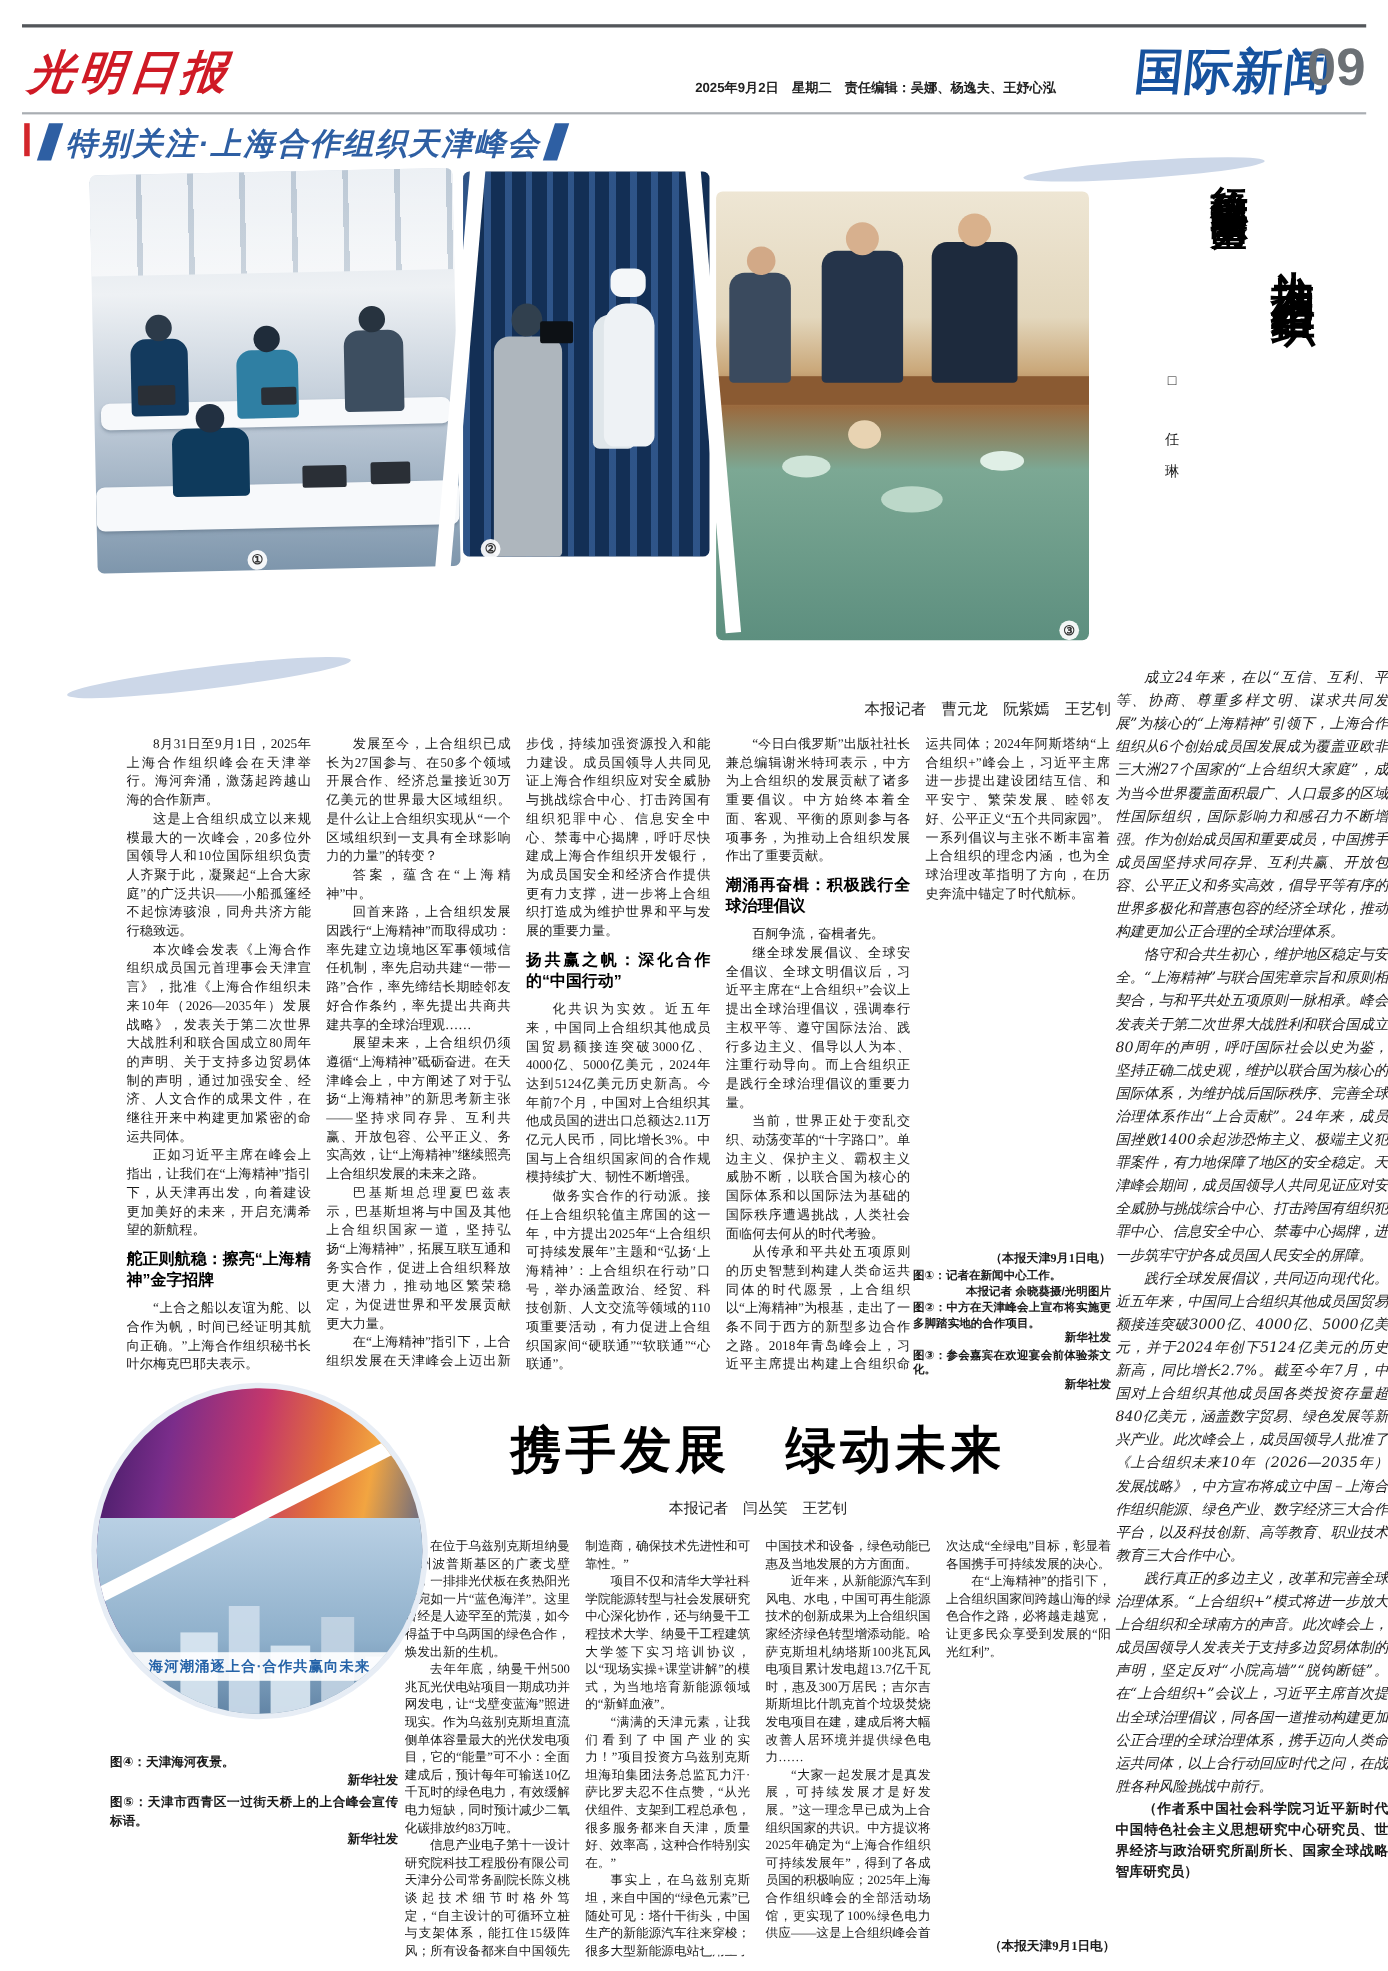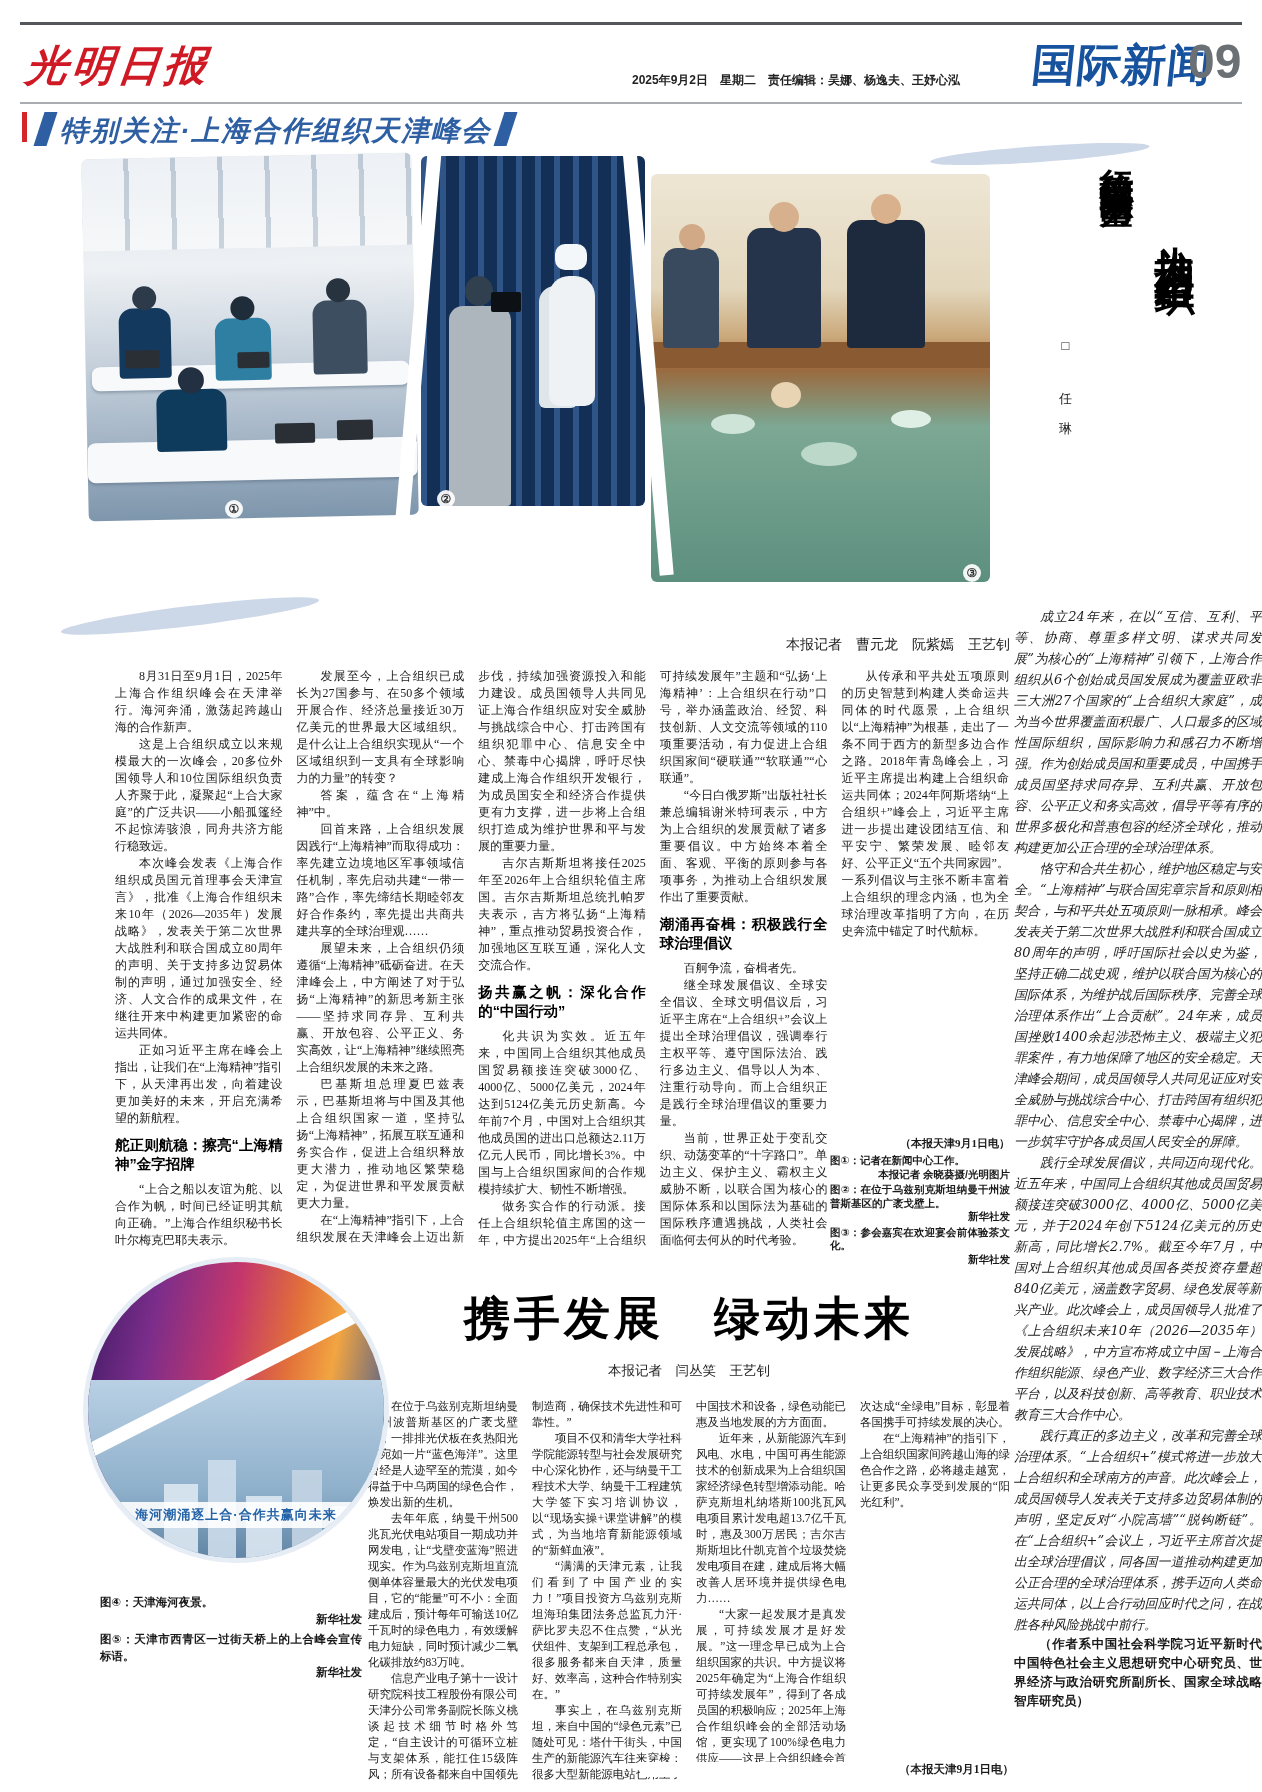--- a/index.html
+++ b/index.html
@@ -197,38 +197,37 @@
         <p class="bp">本次峰会发表《上海合作组织成员国元首理事会天津宣言》，批准《上海合作组织未来10年（2026—2035年）发展战略》，发表关于第二次世界大战胜利和联合国成立80周年的声明、关于支持多边贸易体制的声明，通过加强安全、经济、人文合作的成果文件，在继往开来中构建更加紧密的命运共同体。</p>
         <p class="bp">正如习近平主席在峰会上指出，让我们在“上海精神”指引下，从天津再出发，向着建设更加美好的未来，开启充满希望的新航程。</p>
         <div class="subhead">舵正则航稳：擦亮“上海精神”金字招牌</div>
         <p class="bp">“上合之船以友谊为舵、以合作为帆，时间已经证明其航向正确。”上海合作组织秘书长叶尔梅克巴耶夫表示。</p>
         <p class="bp">发展至今，上合组织已成长为27国参与、在50多个领域开展合作、经济总量接近30万亿美元的世界最大区域组织。是什么让上合组织实现从“一个区域组织到一支具有全球影响力的力量”的转变？</p>
         <p class="bp">答案，蕴含在“上海精神”中。</p>
         <p class="bp">回首来路，上合组织发展因践行“上海精神”而取得成功：率先建立边境地区军事领域信任机制，率先启动共建“一带一路”合作，率先缔结长期睦邻友好合作条约，率先提出共商共建共享的全球治理观……</p>
         <p class="bp">展望未来，上合组织仍须遵循“上海精神”砥砺奋进。在天津峰会上，中方阐述了对于弘扬“上海精神”的新思考新主张——坚持求同存异、互利共赢、开放包容、公平正义、务实高效，让“上海精神”继续照亮上合组织发展的未来之路。</p>
         <p class="bp">巴基斯坦总理夏巴兹表示，巴基斯坦将与中国及其他上合组织国家一道，坚持弘扬“上海精神”，拓展互联互通和务实合作，促进上合组织释放更大潜力，推动地区繁荣稳定，为促进世界和平发展贡献更大力量。</p>
         <p class="bp">在“上海精神”指引下，上合组织发展在天津峰会上迈出新步伐，持续加强资源投入和能力建设。成员国领导人共同见证上海合作组织应对安全威胁与挑战综合中心、打击跨国有组织犯罪中心、信息安全中心、禁毒中心揭牌，呼吁尽快建成上海合作组织开发银行，为成员国安全和经济合作提供更有力支撑，进一步将上合组织打造成为维护世界和平与发展的重要力量。</p>
-        <p class="bp">吉尔吉斯斯坦将接任2025年至2026年上合组织轮值主席国。吉尔吉斯斯坦总统扎帕罗夫表示，吉方将弘扬“上海精神”，重点推动贸易投资合作，加强地区互联互通，深化人文交流合作。</p>
         <div class="subhead">扬共赢之帆：深化合作的“中国行动”</div>
         <p class="bp">化共识为实效。近五年来，中国同上合组织其他成员国贸易额接连突破3000亿、4000亿、5000亿美元，2024年达到5124亿美元历史新高。今年前7个月，中国对上合组织其他成员国的进出口总额达2.11万亿元人民币，同比增长3%。中国与上合组织国家间的合作规模持续扩大、韧性不断增强。</p>
         <p class="bp">做务实合作的行动派。接任上合组织轮值主席国的这一年，中方提出2025年“上合组织可持续发展年”主题和“弘扬‘上海精神’：上合组织在行动”口号，举办涵盖政治、经贸、科技创新、人文交流等领域的110项重要活动，有力促进上合组织国家间“硬联通”“软联通”“心联通”。</p>
         <p class="bp">“今日白俄罗斯”出版社社长兼总编辑谢米特珂表示，中方为上合组织的发展贡献了诸多重要倡议。中方始终本着全面、客观、平衡的原则参与各项事务，为推动上合组织发展作出了重要贡献。</p>
         <div class="subhead">潮涌再奋楫：积极践行全球治理倡议</div>
         <p class="bp">百舸争流，奋楫者先。</p>
         <p class="bp">继全球发展倡议、全球安全倡议、全球文明倡议后，习近平主席在“上合组织+”会议上提出全球治理倡议，强调奉行主权平等、遵守国际法治、践行多边主义、倡导以人为本、注重行动导向。而上合组织正是践行全球治理倡议的重要力量。</p>
         <p class="bp">当前，世界正处于变乱交织、动荡变革的“十字路口”。单边主义、保护主义、霸权主义威胁不断，以联合国为核心的国际体系和以国际法为基础的国际秩序遭遇挑战，人类社会面临何去何从的时代考验。</p>
         <p class="bp">从传承和平共处五项原则的历史智慧到构建人类命运共同体的时代愿景，上合组织以“上海精神”为根基，走出了一条不同于西方的新型多边合作之路。2018年青岛峰会上，习近平主席提出构建上合组织命运共同体；2024年阿斯塔纳“上合组织+”峰会上，习近平主席进一步提出建设团结互信、和平安宁、繁荣发展、睦邻友好、公平正义“五个共同家园”。一系列倡议与主张不断丰富着上合组织的理念内涵，也为全球治理改革指明了方向，在历史奔流中锚定了时代航标。</p>
       </div>
   </div>
 
   <div class="abs cap-overlay">
     <div class="flow-end">（本报天津9月1日电）</div>
     <div>
         <div class="mcap"><span>图①：记者在新闻中心工作。</span><span class="cap-credit">本报记者 余晓葵摄/光明图片</span></div>
-        <div class="mcap"><span>图②：在位于乌兹别克斯坦纳曼干州波普斯基区的广袤戈壁上。</span><span class="cap-credit">新华社发</span></div>
+        <div class="mcap"><span>图②：中方在天津峰会上宣布将实施更多脚踏实地的合作项目。</span><span class="cap-credit">新华社发</span></div>
         <div class="mcap"><span>图③：参会嘉宾在欢迎宴会前体验茶文化。</span><span class="cap-credit">新华社发</span></div>
       </div>
   </div>
 
   <div class="abs essay-body">
     <div>
         <p class="bp">成立24年来，在以“互信、互利、平等、协商、尊重多样文明、谋求共同发展”为核心的“上海精神”引领下，上海合作组织从6个创始成员国发展成为覆盖亚欧非三大洲27个国家的“上合组织大家庭”，成为当今世界覆盖面积最广、人口最多的区域性国际组织，国际影响力和感召力不断增强。作为创始成员国和重要成员，中国携手成员国坚持求同存异、互利共赢、开放包容、公平正义和务实高效，倡导平等有序的世界多极化和普惠包容的经济全球化，推动构建更加公正合理的全球治理体系。</p>
         <p class="bp">恪守和合共生初心，维护地区稳定与安全。“上海精神”与联合国宪章宗旨和原则相契合，与和平共处五项原则一脉相承。峰会发表关于第二次世界大战胜利和联合国成立80周年的声明，呼吁国际社会以史为鉴，坚持正确二战史观，维护以联合国为核心的国际体系，为维护战后国际秩序、完善全球治理体系作出“上合贡献”。24年来，成员国挫败1400余起涉恐怖主义、极端主义犯罪案件，有力地保障了地区的安全稳定。天津峰会期间，成员国领导人共同见证应对安全威胁与挑战综合中心、打击跨国有组织犯罪中心、信息安全中心、禁毒中心揭牌，进一步筑牢守护各成员国人民安全的屏障。</p>
         <p class="bp">践行全球发展倡议，共同迈向现代化。近五年来，中国同上合组织其他成员国贸易额接连突破3000亿、4000亿、5000亿美元，并于2024年创下5124亿美元的历史新高，同比增长2.7%。截至今年7月，中国对上合组织其他成员国各类投资存量超840亿美元，涵盖数字贸易、绿色发展等新兴产业。此次峰会上，成员国领导人批准了《上合组织未来10年（2026—2035年）发展战略》，中方宣布将成立中国－上海合作组织能源、绿色产业、数字经济三大合作平台，以及科技创新、高等教育、职业技术教育三大合作中心。</p>
         <p class="bp">践行真正的多边主义，改革和完善全球治理体系。“上合组织+”模式将进一步放大上合组织和全球南方的声音。此次峰会上，成员国领导人发表关于支持多边贸易体制的声明，坚定反对“小院高墙”“脱钩断链”。在“上合组织+”会议上，习近平主席首次提出全球治理倡议，同各国一道推动构建更加公正合理的全球治理体系，携手迈向人类命运共同体，以上合行动回应时代之问，在战胜各种风险挑战中前行。</p>

